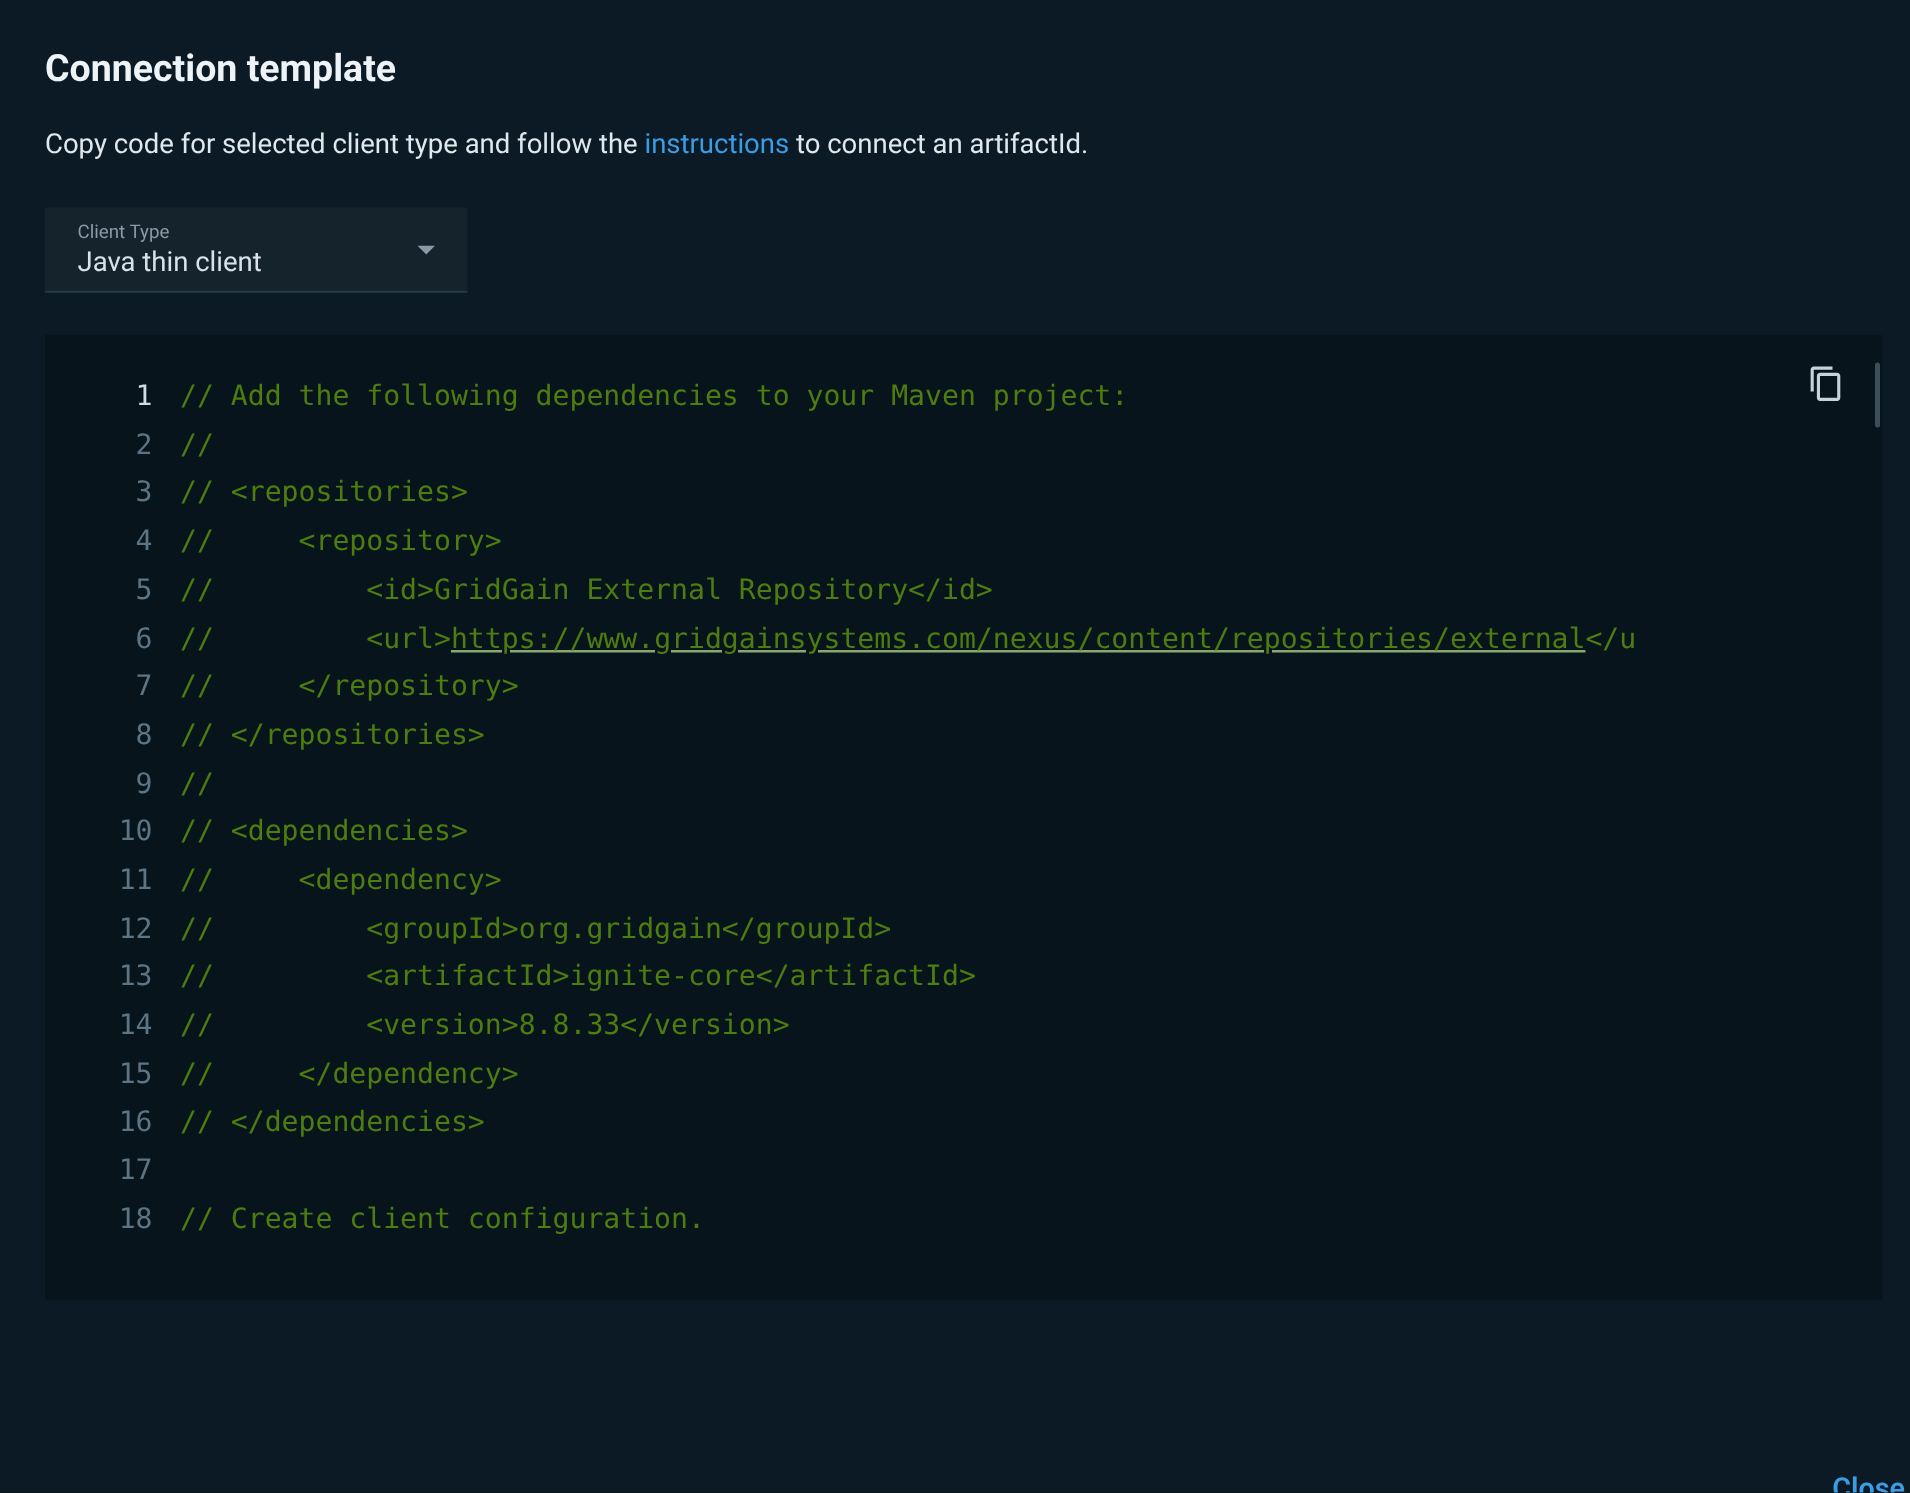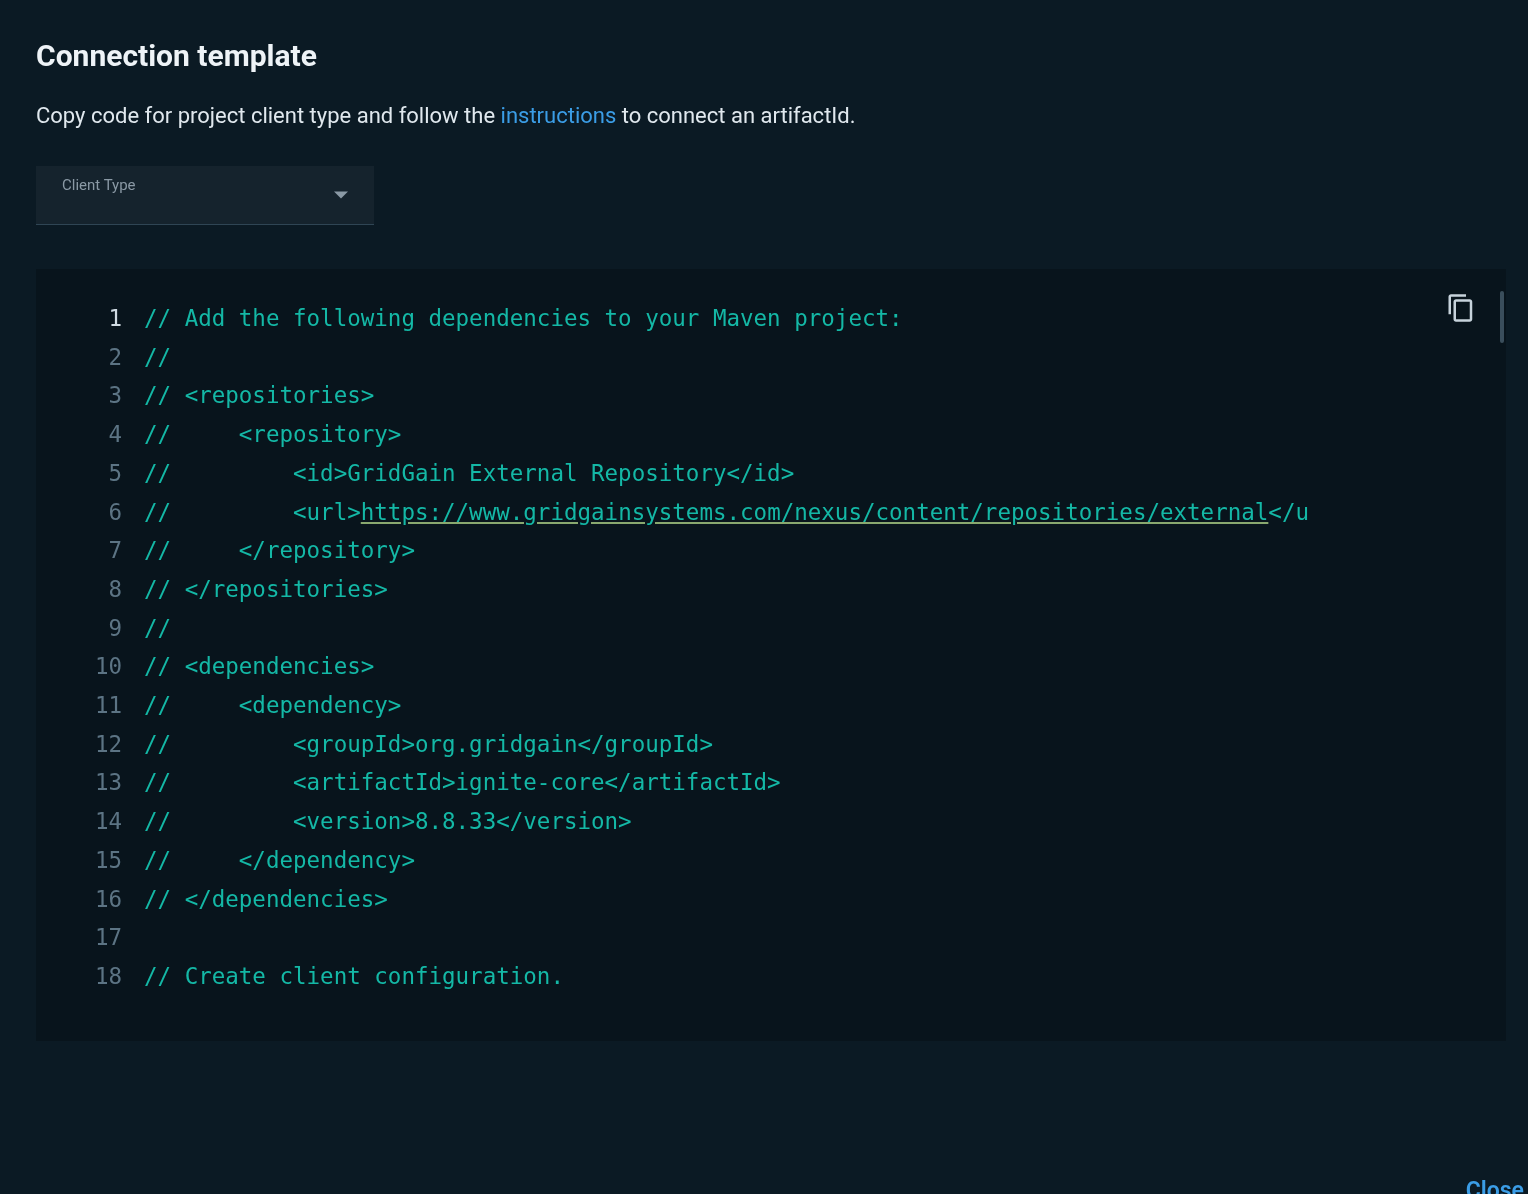--- a/index.html
+++ b/index.html
@@ -23,24 +23,24 @@
     margin-bottom: 38px;
   }
   .subtitle a {
     color: #3b9de6;
     text-decoration: none;
   }
   .select-wrap {
     display: inline-block;
     background: #15232d;
     border-bottom: 1px solid #2f4554;
-    padding: 10px 18px 26px 26px;
+    padding: 10px 18px 10px 26px;
     min-width: 338px;
     position: relative;
-    margin-bottom: 44px;
+    margin-bottom: 34px;
   }
   .select-label {
     font-size: 15px;
     color: #8a99a5;
     margin-bottom: 4px;
   }
   .select-value {
     font-size: 22px;
     color: #d8e2ea;
   }
@@ -80,21 +80,21 @@
   .line { display: flex; }
   .gutter {
     width: 108px;
     text-align: right;
     padding-right: 22px;
     color: #5c7484;
     flex-shrink: 0;
   }
   .gutter.active { color: #d0dbe3; }
   .code { color: #5c7484; }
-  .comment { color: #14b8a6; }
+  .comment { color: #4d7c0f; }
   .url-underline { text-decoration: underline; text-decoration-color: #89a86f; text-align: right; }
   .scrollbar-v {
     position: absolute;
     right: 2px;
     top: 22px;
     width: 4px;
     height: 52px;
     background: #3a4e5c;
     border-radius: 2px;
   }
@@ -110,25 +110,26 @@
   .dialog { position: relative; width: 1528px; height: 1194px; }
 </style>
 </head>
 <body>
 
 <div class="dialog">
 
   <h1 class="title">Connection template</h1>
 
   <p class="subtitle">
-    <span>Copy code for project client type and follow the </span><a href="#">instructions</a><span> to connect an artifactId.</span>
+    <span>Copy code for selected client type and follow the </span><a href="#">instructions</a><span> to connect an artifactId.</span>
   </p>
 
   <div class="select-wrap">
     <div class="select-label">Client Type</div>
+    <div class="select-value">Java thin client</div>
     <div class="select-caret"></div>
   </div>
 
   <div class="code-block">
     <div class="copy-btn">
       <svg viewBox="0 0 24 24" width="30" height="30">
         <path fill="currentColor" d="M16 1H4c-1.1 0-2 .9-2 2v14h2V3h12V1zm3 4H8c-1.1 0-2 .9-2 2v14c0 1.1.9 2 2 2h11c1.1 0 2-.9 2-2V7c0-1.1-.9-2-2-2zm0 16H8V7h11v14z"></path>
       </svg>
     </div>
     <div class="scrollbar-v"></div>

